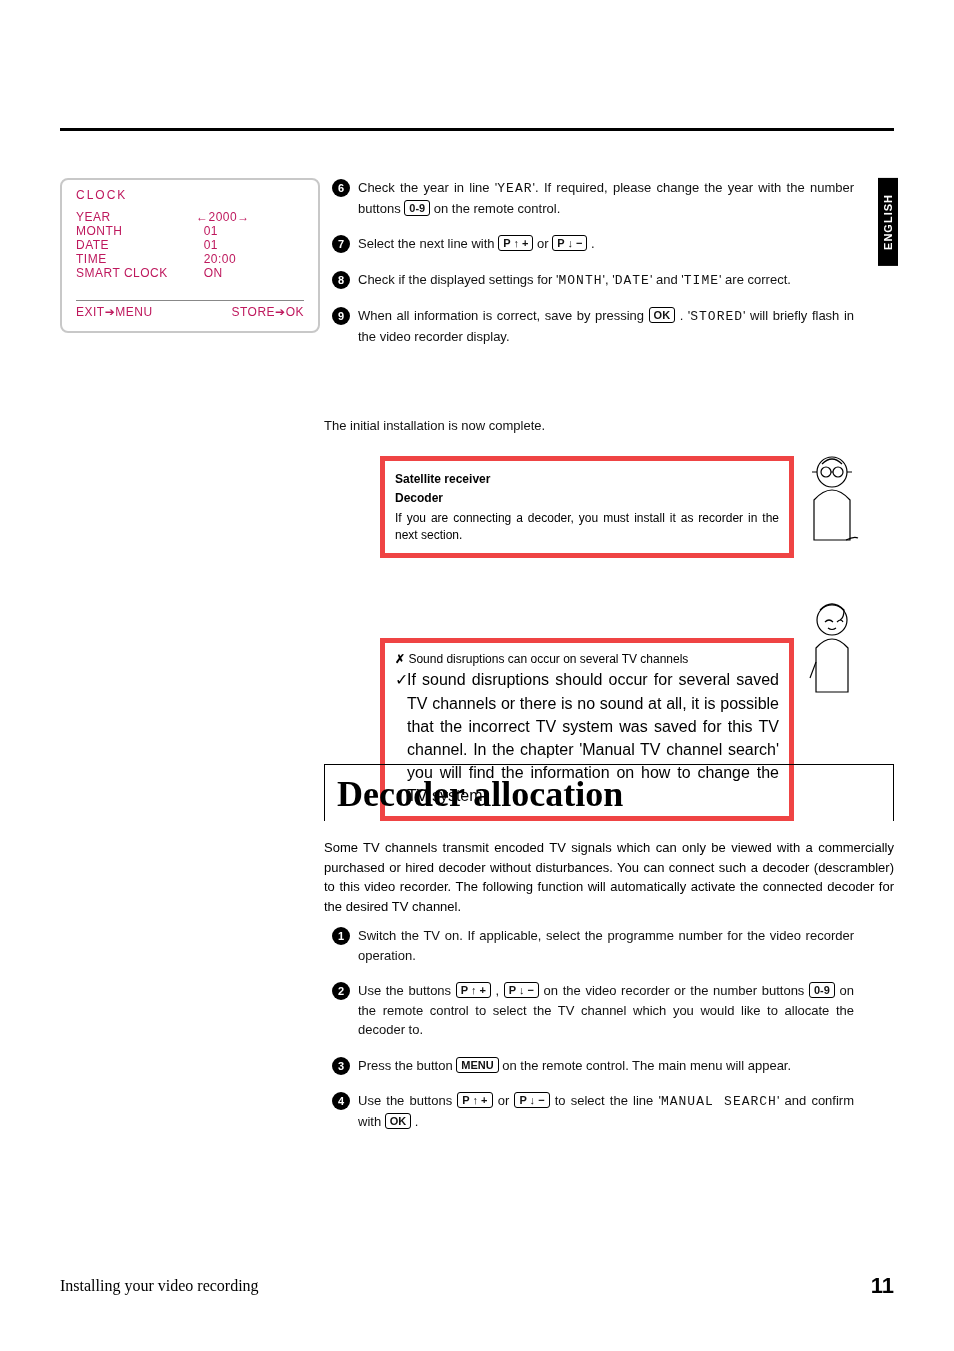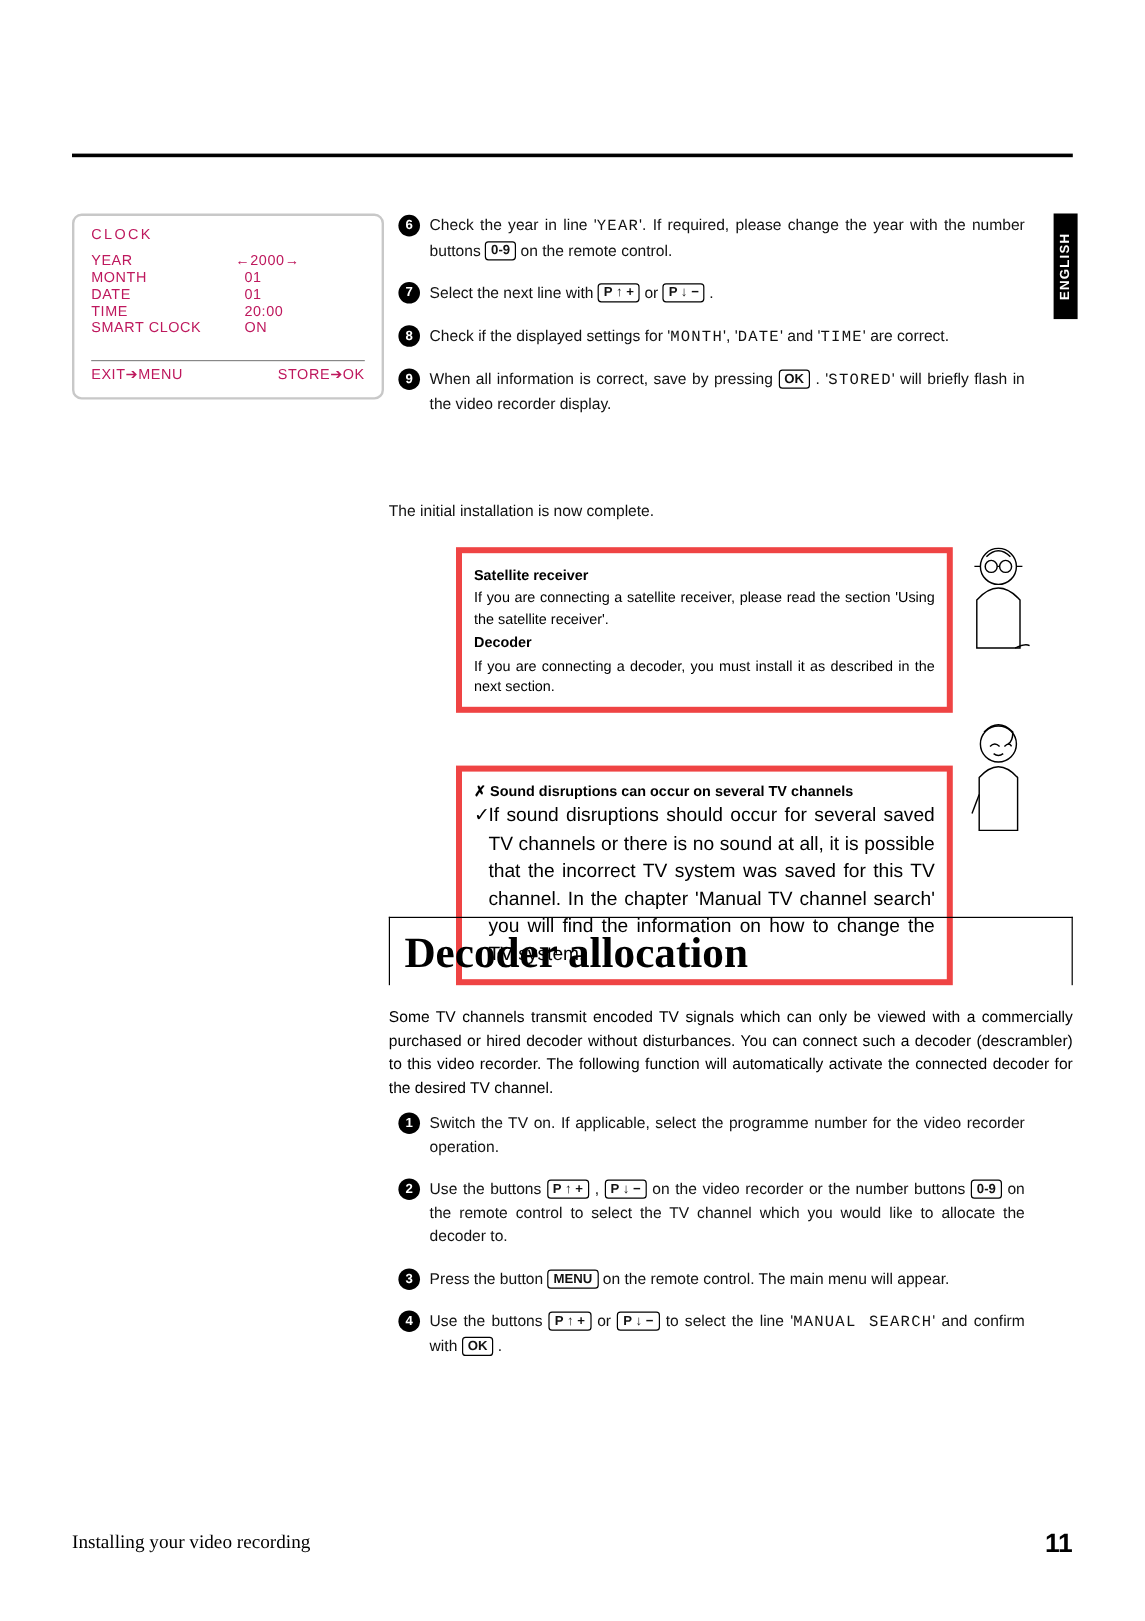--- a/index.html
+++ b/index.html
@@ -163,21 +163,21 @@
   .drawing1 { top: 450px; }
   .drawing2 { top: 598px; }
   
   .info2-wrap {
     position: absolute;
     left: 380px;
     top: 638px;
     right: 160px;
   }
   .info2-hdr {
-    font-weight: bold;
+    font-weight: normal;
     font-size: 12px;
   }
   .info2-hdr::before {
     content: "✗ ";
     font-weight: bold;
   }
   .info2-body {
     font-size: 16px;
     line-height: 1.45;
     text-align: justify;
@@ -305,23 +305,22 @@
         </div>
         <div class="text">When all information is correct, save by pressing <span class="btn">OK</span> . '<span class="osd">STORED</span>' will briefly flash in the video recorder display.</div>
       </div>
     </div>
 
   <div class="rcol install-complete">The initial installation is now complete.</div>
 
   <div class="info1-wrap">
     <div class="infobox">
       <div class="hdr">Satellite receiver</div>
-      <div>If you are connecting a satellite receiver, please read the section 'Using the satellite receiver'.</div>
       <div class="hdr">Decoder</div>
-      <div>If you are connecting a decoder, you must install it as described in the next section.</div>
+      <div>If you are connecting a decoder, you must install it as recorder in the next section.</div>
     </div>
   </div>
   <div class="drawing drawing1">
     <svg viewBox="0 0 60 100">
       <g stroke="#000" fill="none" stroke-width="1.2">
         <circle cx="30" cy="22" r="15"></circle>
         <path d="M15 22 h-5 M45 22 h5"></path>
         <circle cx="24" cy="22" r="5"></circle>
           <circle cx="36" cy="22" r="5"></circle>
         <path d="M29 22 h2"></path>

